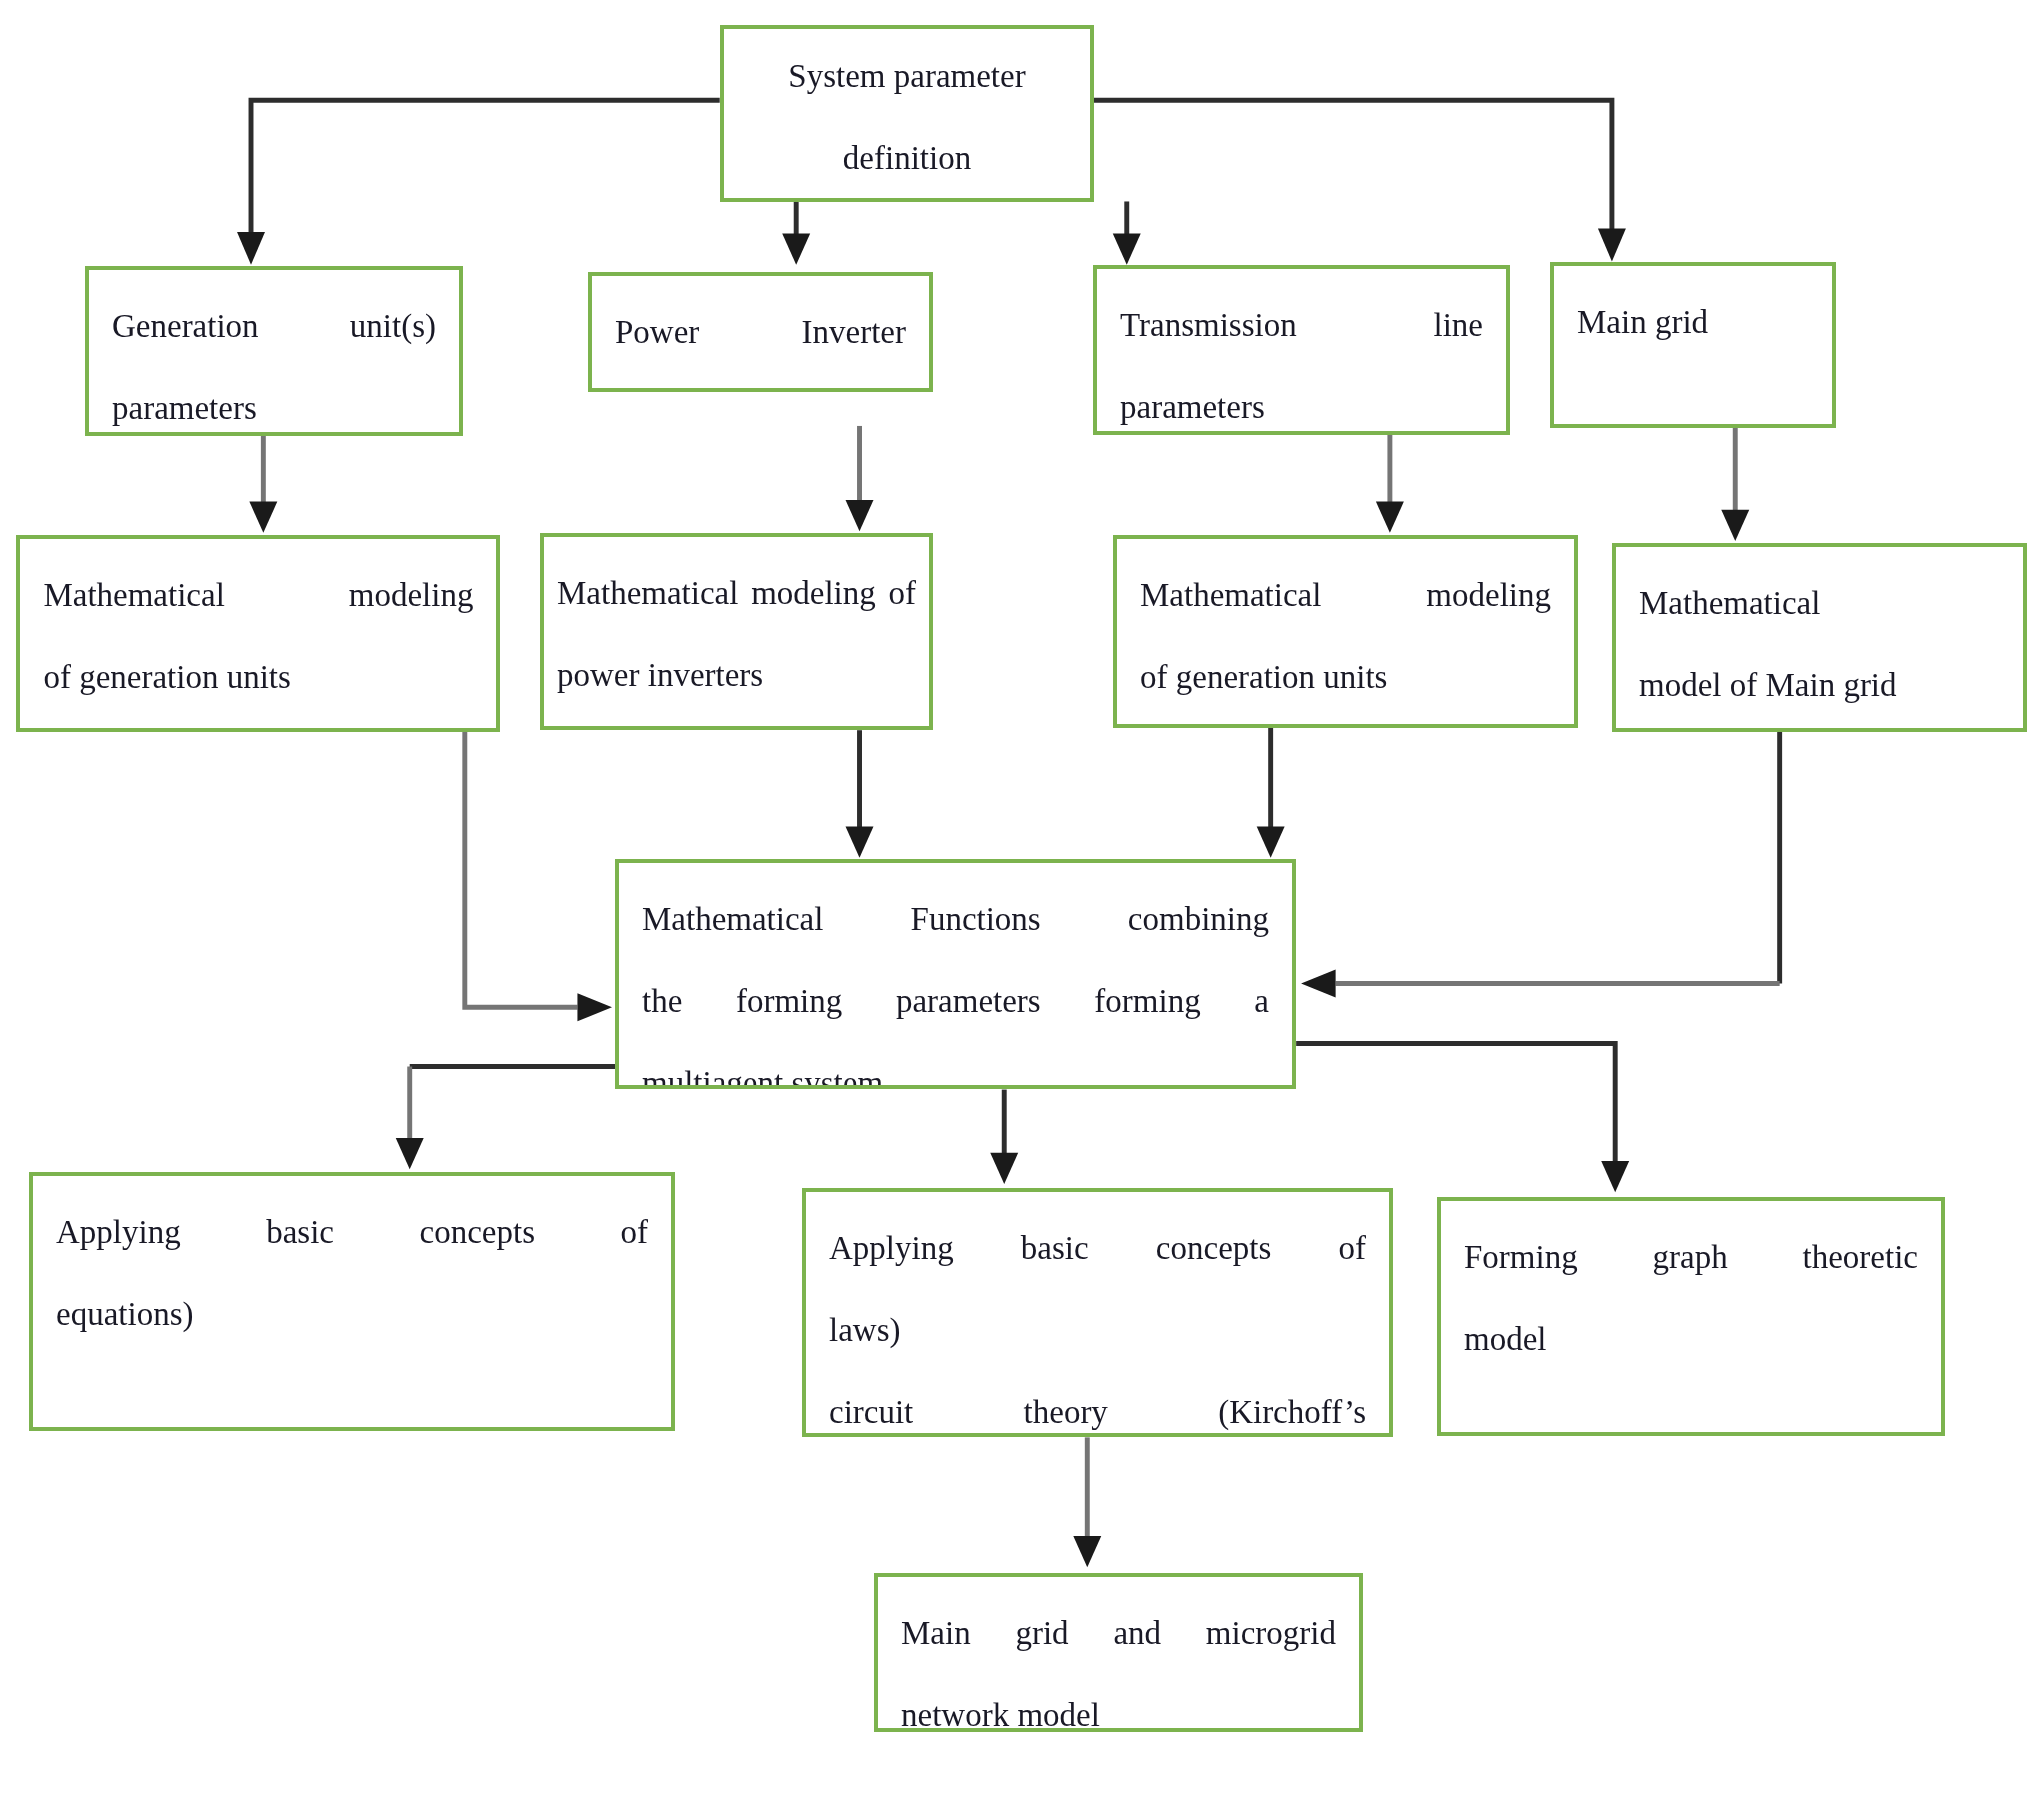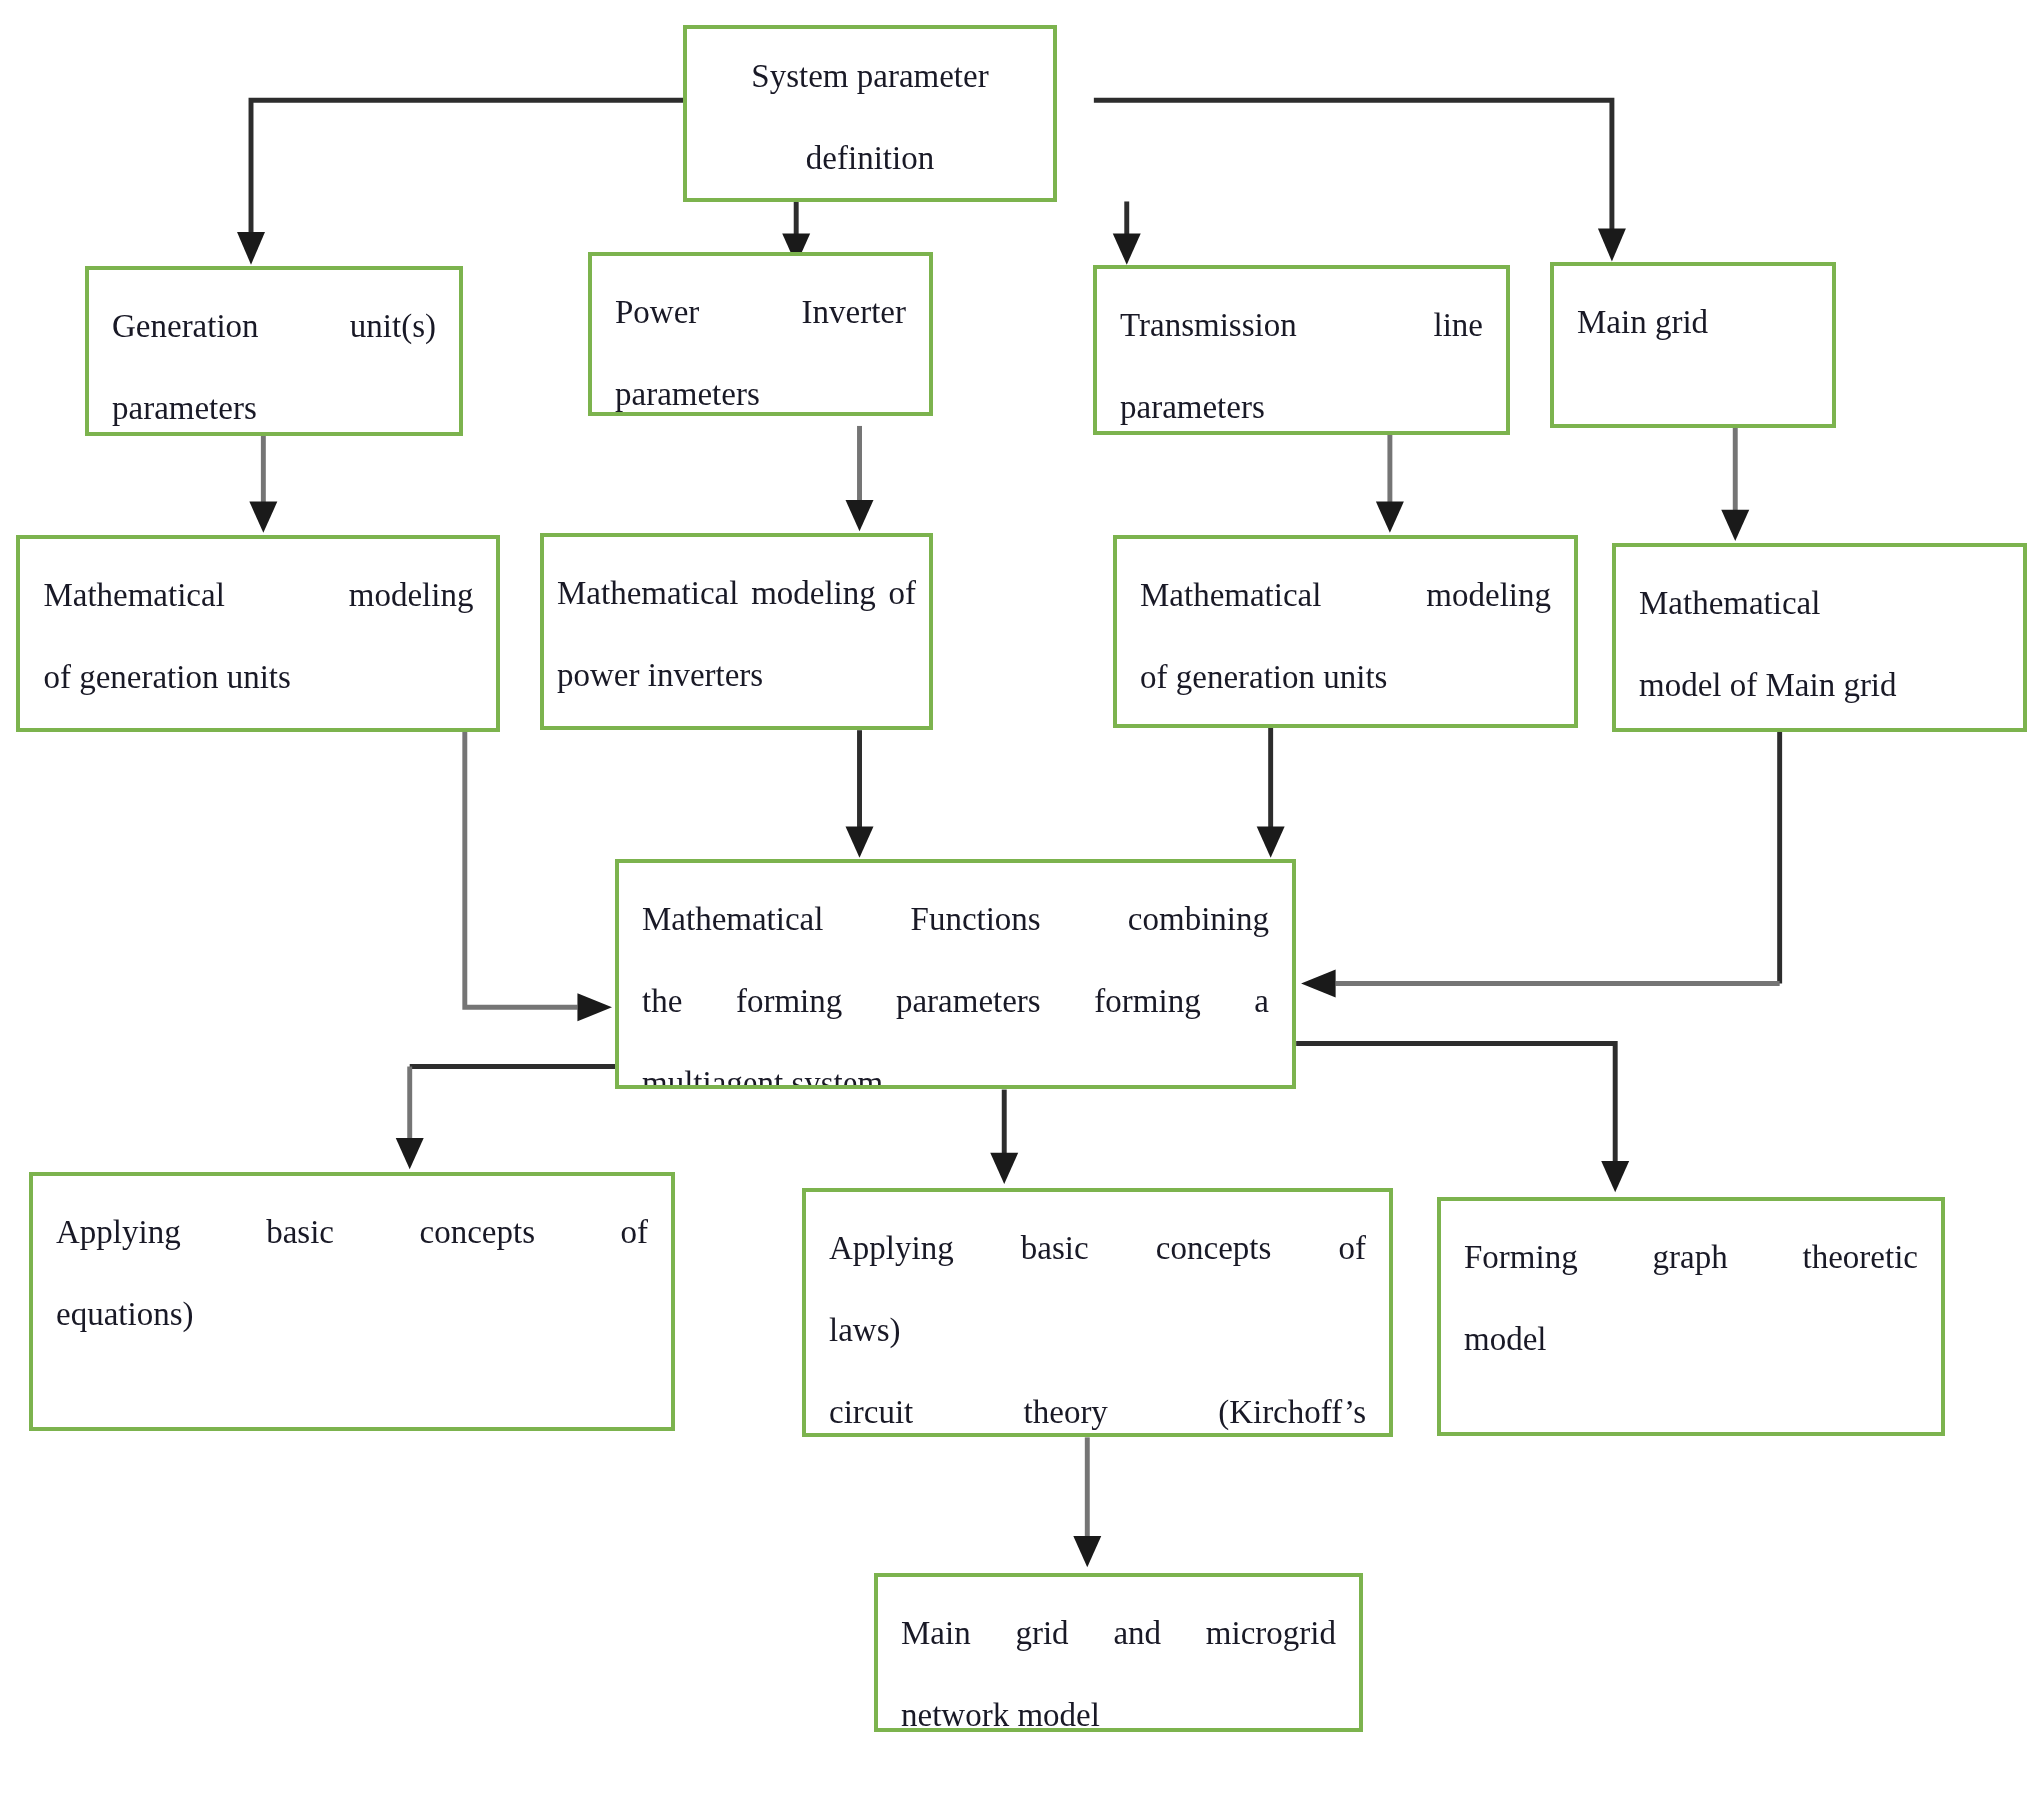--- a/index.html
+++ b/index.html
@@ -101,34 +101,34 @@
     <polyline points="1576,1269 1964,1269 1964,1414" fill="none" stroke="#2d2d2d" stroke-width="6"></polyline>
     <polygon points="1947,1412 1981,1412 1964,1450" fill="#1a1a1a"></polygon>
   </g>
 
   <g>
     <line x1="1322" y1="1748" x2="1322" y2="1870" stroke="#757575" stroke-width="6"></line>
     <polygon points="1305,1868 1339,1868 1322,1906" fill="#1a1a1a"></polygon>
   </g>
 </svg>
 
-<div class="box center pad-top" style="left:683px;top:25px;width:374px;height:177px;">
+<div class="box center pad-top" style="left:720px;top:25px;width:374px;height:177px;">
     <div class="tline">System parameter</div>
     <div class="tline">definition</div>
   </div>
 
 <div class="box" style="left:85px;top:266px;width:378px;height:170px;">
     <div class="tline just">
       <span>Generation</span>
       <span>unit(s)</span>
     </div>
     <div class="tline">parameters</div>
   </div>
 
-<div class="box" style="left:588px;top:252px;width:345px;height:164px;">
+<div class="box" style="left:588px;top:272px;width:345px;height:120px;">
     <div class="tline just">
       <span>Power</span>
       <span>Inverter</span>
     </div>
     <div class="tline">parameters</div>
   </div>
 
 <div class="box" style="left:1087px;top:265px;width:417px;height:170px;margin-left:6px;">
     <div class="tline just">
       <span>Transmission</span>

